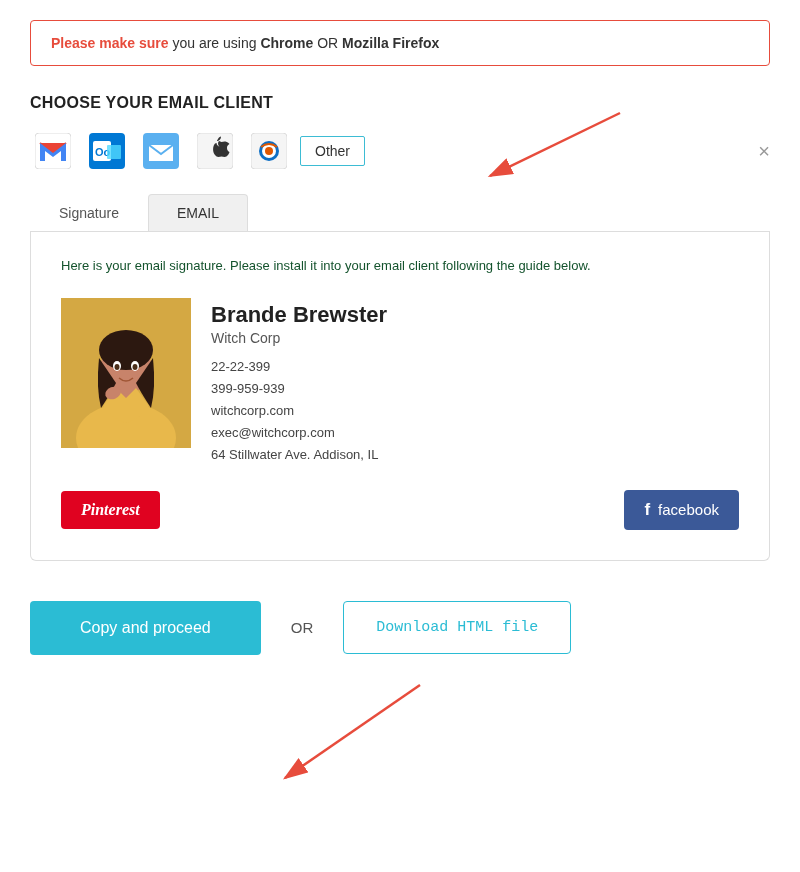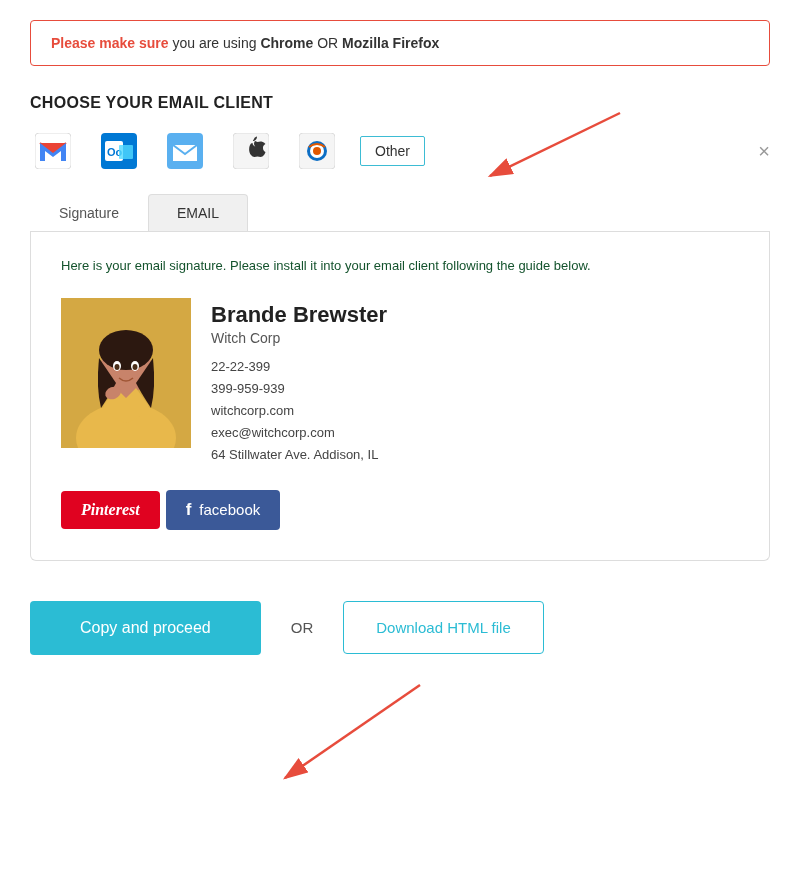--- a/index.html
+++ b/index.html
@@ -37,21 +37,21 @@
       color: #222;
       margin-bottom: 16px;
       letter-spacing: 0.3px;
     }
 
     
     .email-client-row {
       display: flex;
       align-items: center;
       margin-bottom: 20px;
-      gap: 20px;
+      gap: 8px;
     }
     .client-icon {
       width: 46px;
       height: 46px;
       display: flex;
       align-items: center;
       justify-content: center;
       cursor: pointer;
       border-radius: 4px;
     }
@@ -143,20 +143,21 @@
       font-size: 13px;
       color: #444;
       line-height: 1.7;
     }
 
     
     .social-buttons {
       display: flex;
       gap: 6px;
       align-items: center;
+      justify-content: space-between;
     }
     .btn-pinterest {
       background: #e00220;
       color: #fff;
       border: none;
       border-radius: 4px;
       padding: 10px 20px;
       font-size: 16px;
       font-style: italic;
       font-weight: bold;
@@ -204,20 +205,21 @@
       margin: 0 20px;
     }
     .btn-download {
       background: #fff;
       color: #2bbcd4;
       border: 1.5px solid #2bbcd4;
       border-radius: 4px;
       padding: 17px 32px;
       font-size: 15px;
       cursor: pointer;
+      font-family: Liberation Mono, monospace;
     }
 
     
     .arrow-container {
       position: absolute;
       pointer-events: none;
     }
 
     
     .arrow1 {

